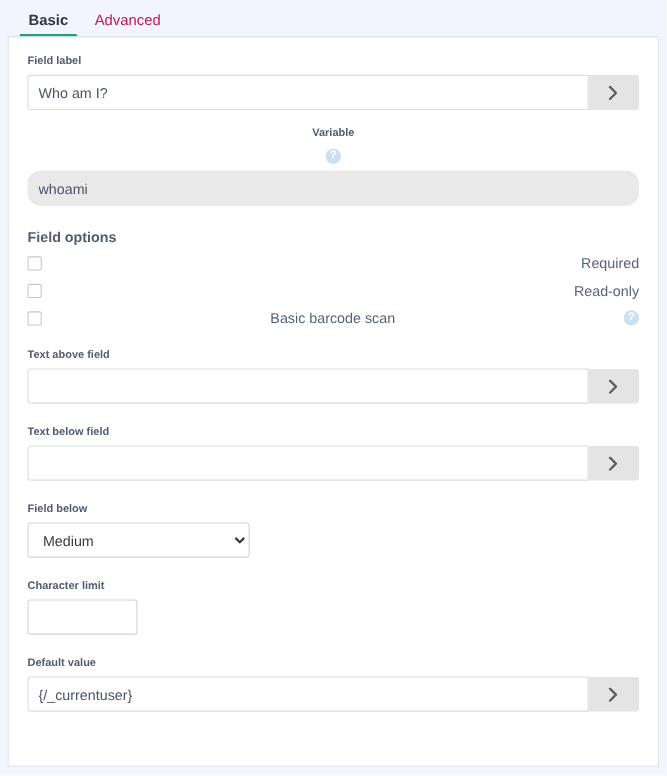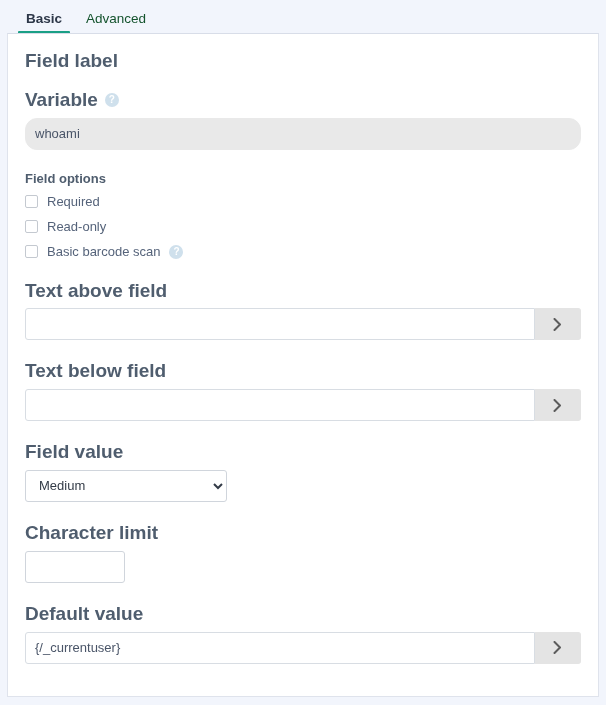--- a/index.html
+++ b/index.html
@@ -25,21 +25,21 @@
     background: #f2f5fc;
     display: flex;
     align-items: flex-end;
     padding-left: 14px;
   }
   .tab {
     position: relative;
     padding: 0 12px 9px 12px;
     font-size: 13.5px;
     line-height: 1;
-    color: #14532d;
+    color: #be185d;
     cursor: pointer;
     background: transparent;
     border: none;
     font-family: "Liberation Sans", sans-serif;
   }
   .tab.active {
     color: #2d3748;
     font-weight: bold;
   }
   .tab.active::after {
@@ -65,30 +65,31 @@
   }
   .panel-inner {
     padding: 16px 17px 0 17px;
   }
 
   
   .field { margin-bottom: 16px; }
   .field-label {
     display: block;
     font-weight: bold;
-    font-size: 19px;
+    font-size: 10px;
     color: #4f5d6e;
     margin-bottom: 6px;
     line-height: 1.2;
   }
   .label-row {
     display: flex;
     align-items: center;
     gap: 7px;
     margin-bottom: 6px;
+    flex-direction: column;
   }
   .label-row .field-label { margin-bottom: 0; }
 
   
   .help-icon {
     display: inline-flex;
     align-items: center;
     justify-content: center;
     width: 14px; height: 14px;
     border-radius: 50%;
@@ -158,20 +159,21 @@
     color: #4f5d6e;
     margin-bottom: 8px;
     margin-top: 21px;
   }
   .check-row {
     display: flex;
     align-items: center;
     gap: 9px;
     margin-bottom: 9px;
     min-height: 16px;
+    justify-content: space-between;
   }
   .cb {
     appearance: none;
     -webkit-appearance: none;
     width: 13px; height: 13px;
     margin: 0;
     border: 1px solid #c4c9d0;
     border-radius: 2px;
     background: #fff;
     cursor: pointer;
@@ -224,20 +226,30 @@
 <div class="tabbar">
   <button class="tab active">Basic</button>
   <button class="tab">Advanced</button>
 </div>
 
 <div class="panel">
   <div class="panel-inner">
 
     <div class="field">
       <span class="field-label">Field label</span>
+      <div class="input-group">
+        <input class="txt" type="text" value="Who am I?" style="">
+        <button class="arrow-btn">
+          <span>
+            <svg width="9" height="13" viewBox="0 0 9 13" fill="none">
+              <path d="M1.5 1 L7 6.5 L1.5 12" stroke="#5c5c5c" stroke-width="2" stroke-linecap="round" stroke-linejoin="round"></path>
+            </svg>
+          </span>
+        </button>
+      </div>
     </div>
 
     <div class="field">
       <div class="label-row">
         <span class="field-label">Variable</span>
         <span class="help-icon">?</span>
       </div>
       <input class="txt-disabled" type="text" readonly="" value="whoami" style="">
     </div>
 
@@ -289,21 +301,21 @@
               <path d="M1.5 1 L7 6.5 L1.5 12" stroke="#5c5c5c" stroke-width="2" stroke-linecap="round" stroke-linejoin="round"></path>
             </svg>
           </span>
         </button>
       </div>
     </div>
 
     <div class="spacer-sm"></div>
 
     <div class="field">
-      <span class="field-label">Field value</span>
+      <span class="field-label">Field below</span>
       <select class="sel">
         <option>Small</option>
         <option selected="">Medium</option>
         <option>Large</option>
         <option>Full width</option>
       </select>
     </div>
 
     <div class="spacer-sm"></div>
 

